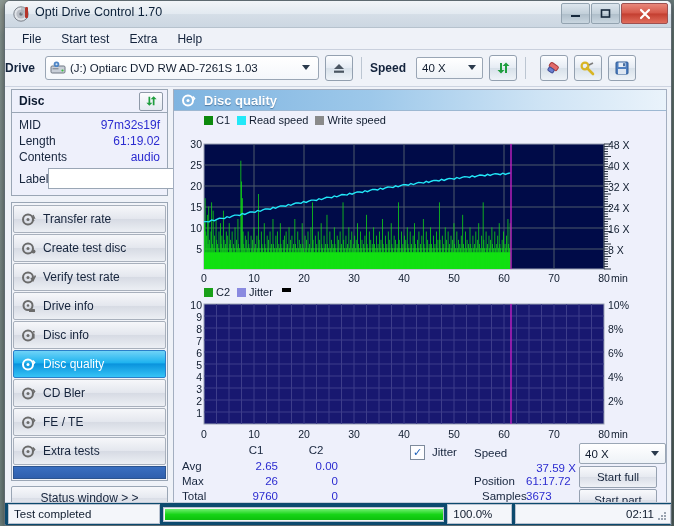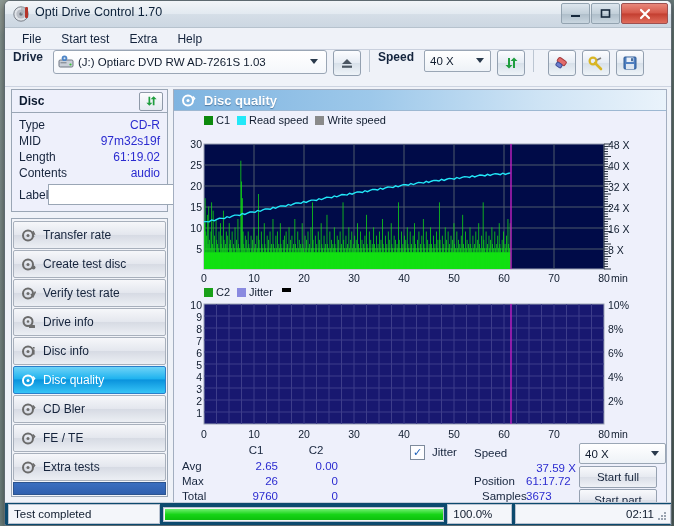--- a/index.html
+++ b/index.html
@@ -31,22 +31,22 @@
      background:linear-gradient(180deg,#dde6ee 0%,#c3d0da 50%,#aebdc9 51%,#c9d6e0 100%);
      display:flex;align-items:center;justify-content:center;font-size:10px;color:#1b2b3a;}
   .wbtn.close{width:45px;border:1px solid #9d5050;
      background:linear-gradient(180deg,#e8877a 0%,#d5584a 48%,#c33e30 52%,#e06d5c 100%);
      color:#fff;font-weight:bold;font-size:12px;}
 
   .menubar{height:21px;background:#eff2f8;border-bottom:1px solid #c9d0dd;
      display:flex;align-items:center;padding-left:8px;gap:2px;}
   .menubar span{font-size:12px;color:#13233c;padding:2px 9px;}
 
-  .toolbar{height:36px;background:#eff2f8;display:flex;align-items:flex-start;
-     padding-left:8px;border-bottom:1px solid #ccd3e0;}
+  .toolbar{height:36px;background:#eff2f8;display:flex;align-items:center;
+     border-bottom:1px solid #ccd3e0;}
   .tb-label{font-size:12px;font-weight:bold;color:#13233c;margin-right:10px;}
   .drivebox{width:272px;height:22px;border:1px solid #9aa6b5;border-radius:3px;
      background:linear-gradient(180deg,#ffffff 0%,#f4f7fb 100%);
      display:flex;align-items:center;position:relative;}
   .drivebox .dtxt{font-size:11.5px;color:#101c2e;margin-left:4px;}
   .arrowdn{width:0;height:0;border-left:4px solid transparent;border-right:4px solid transparent;
      border-top:5px solid #2a3a4c;position:absolute;right:8px;top:8px;}
   .sqbtn{width:26px;height:24px;border:1px solid #93a0b0;border-radius:3px;margin-left:6px;
      background:linear-gradient(180deg,#fcfdff 0%,#e6ecf4 48%,#d8e1ea 52%,#eef3f8 100%);
      display:flex;align-items:center;justify-content:center;}
@@ -237,24 +237,20 @@
         <div class="disc-head">
           <b>Disc</b>
           <span style="width:22px;height:17px;border:1px solid #8e99a8;border-radius:2px;display:flex;align-items:center;justify-content:center;background:linear-gradient(180deg,#fbfcfe,#e4e9f1);">
             <svg width="13" height="12" viewBox="0 0 15 14">
               <path d="M4 2 L4 9 L1.5 9 L5 12.5 L8.5 9 L6 9 L6 2 Z" fill="#1f9e3f"></path>
               <path d="M11 12 L11 5 L13.5 5 L10 1.5 L6.5 5 L9 5 L9 12 Z" fill="#1f9e3f"></path>
             </svg>
           </span>
         </div>
         <div class="disc-rows">
-          <div class="drow">
-            <span class="k">Type</span>
-            <span class="v">CD-R</span>
-          </div>
           <div class="drow">
             <span class="k">MID</span>
             <span class="v">97m32s19f</span>
           </div>
           <div class="drow">
             <span class="k">Length</span>
             <span class="v">61:19.02</span>
           </div>
           <div class="drow">
             <span class="k">Contents</span>

